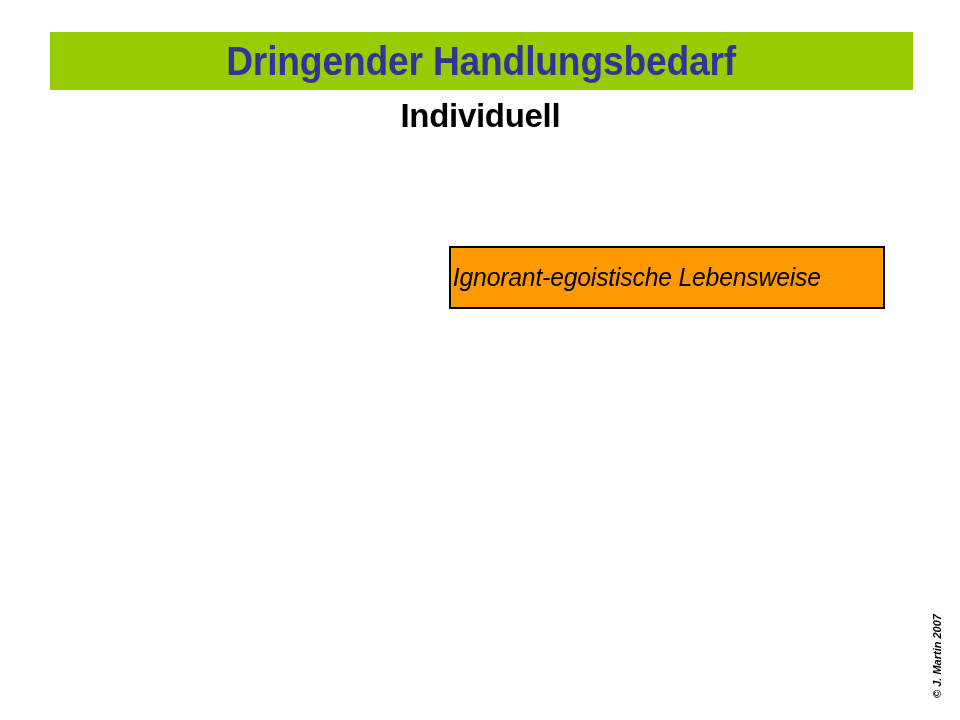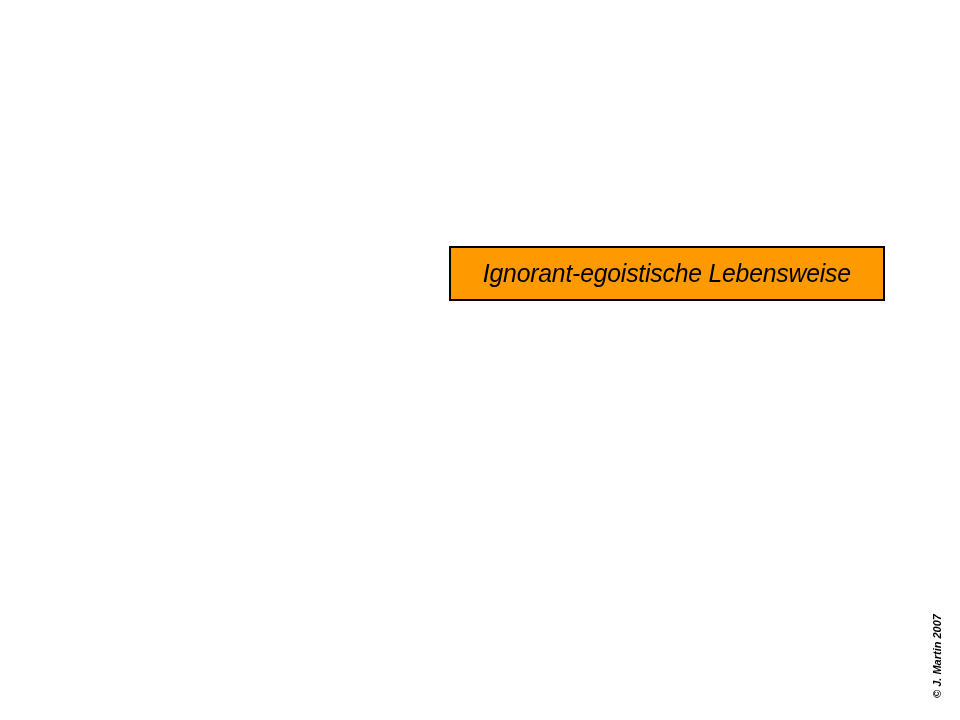--- a/index.html
+++ b/index.html
@@ -86,27 +86,26 @@
     transform-origin: center center;
     white-space: nowrap;
   }
 
   
   #lifestyle-box {
     position: absolute;
     left: 449px;
     top: 246px;
     width: 436px;
-    height: 55px;
+    height: 63px;
     box-sizing: border-box;
     background: #ff9900;
     border: 2px solid #000000;
     display: flex;
     align-items: center;
-    justify-content: center;
   }
   #lifestyle-box-text {
     font-family: "Liberation Sans", sans-serif;
     font-style: italic;
     font-weight: normal;
     font-size: 25px;
     line-height: 1;
     color: #000000;
     letter-spacing: -0.2px;
     transform: scaleX(0.99);
@@ -135,21 +134,27 @@
     line-height: 1;
     color: #000000;
     white-space: nowrap;
   }
 </style>
 </head>
 <body>
 
 <div id="slide">
 
+  <div id="title-banner">
+    <span id="title-text">Dringender Handlungsbedarf</span>
+  </div>
 
+  <div id="headline">
+    <span id="headline-text">Individuell</span>
+  </div>
 
 
   <div id="lifestyle-box">
     <span id="lifestyle-box-text">Ignorant-egoistische Lebensweise</span>
   </div>
 
   <div id="copyright">
     <span id="copyright-text">© J. Martin 2007</span>
   </div>
 

